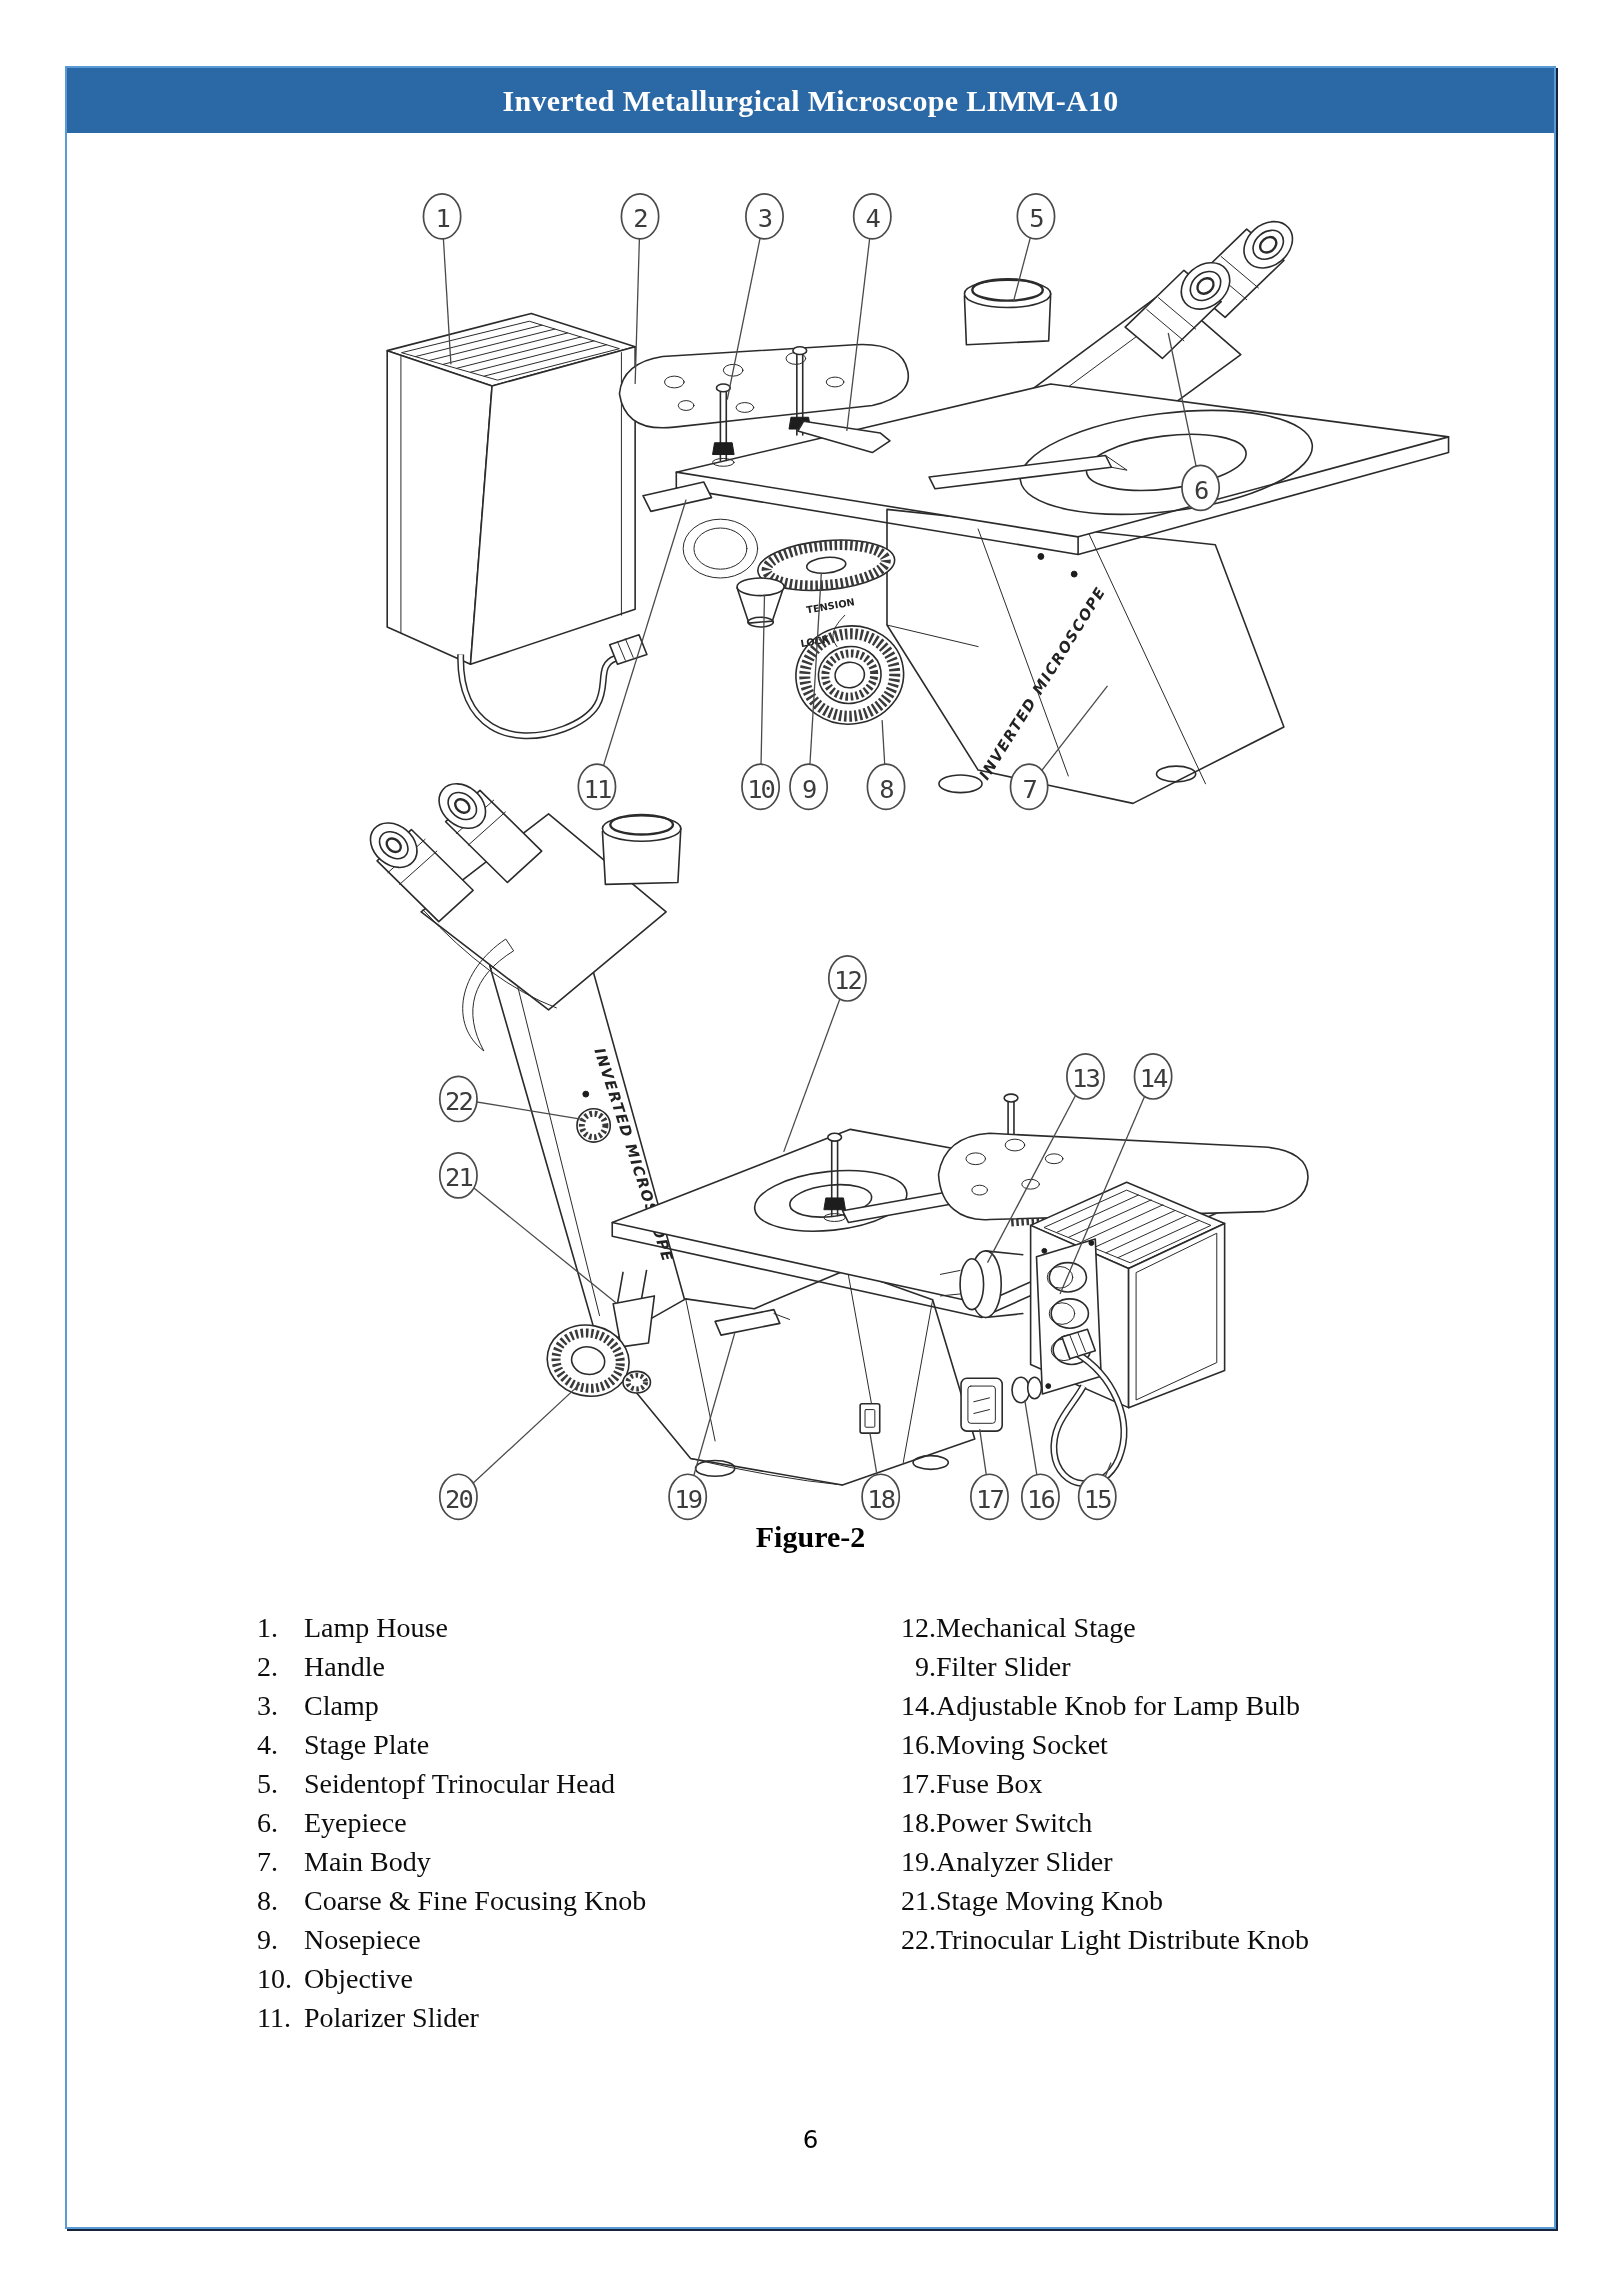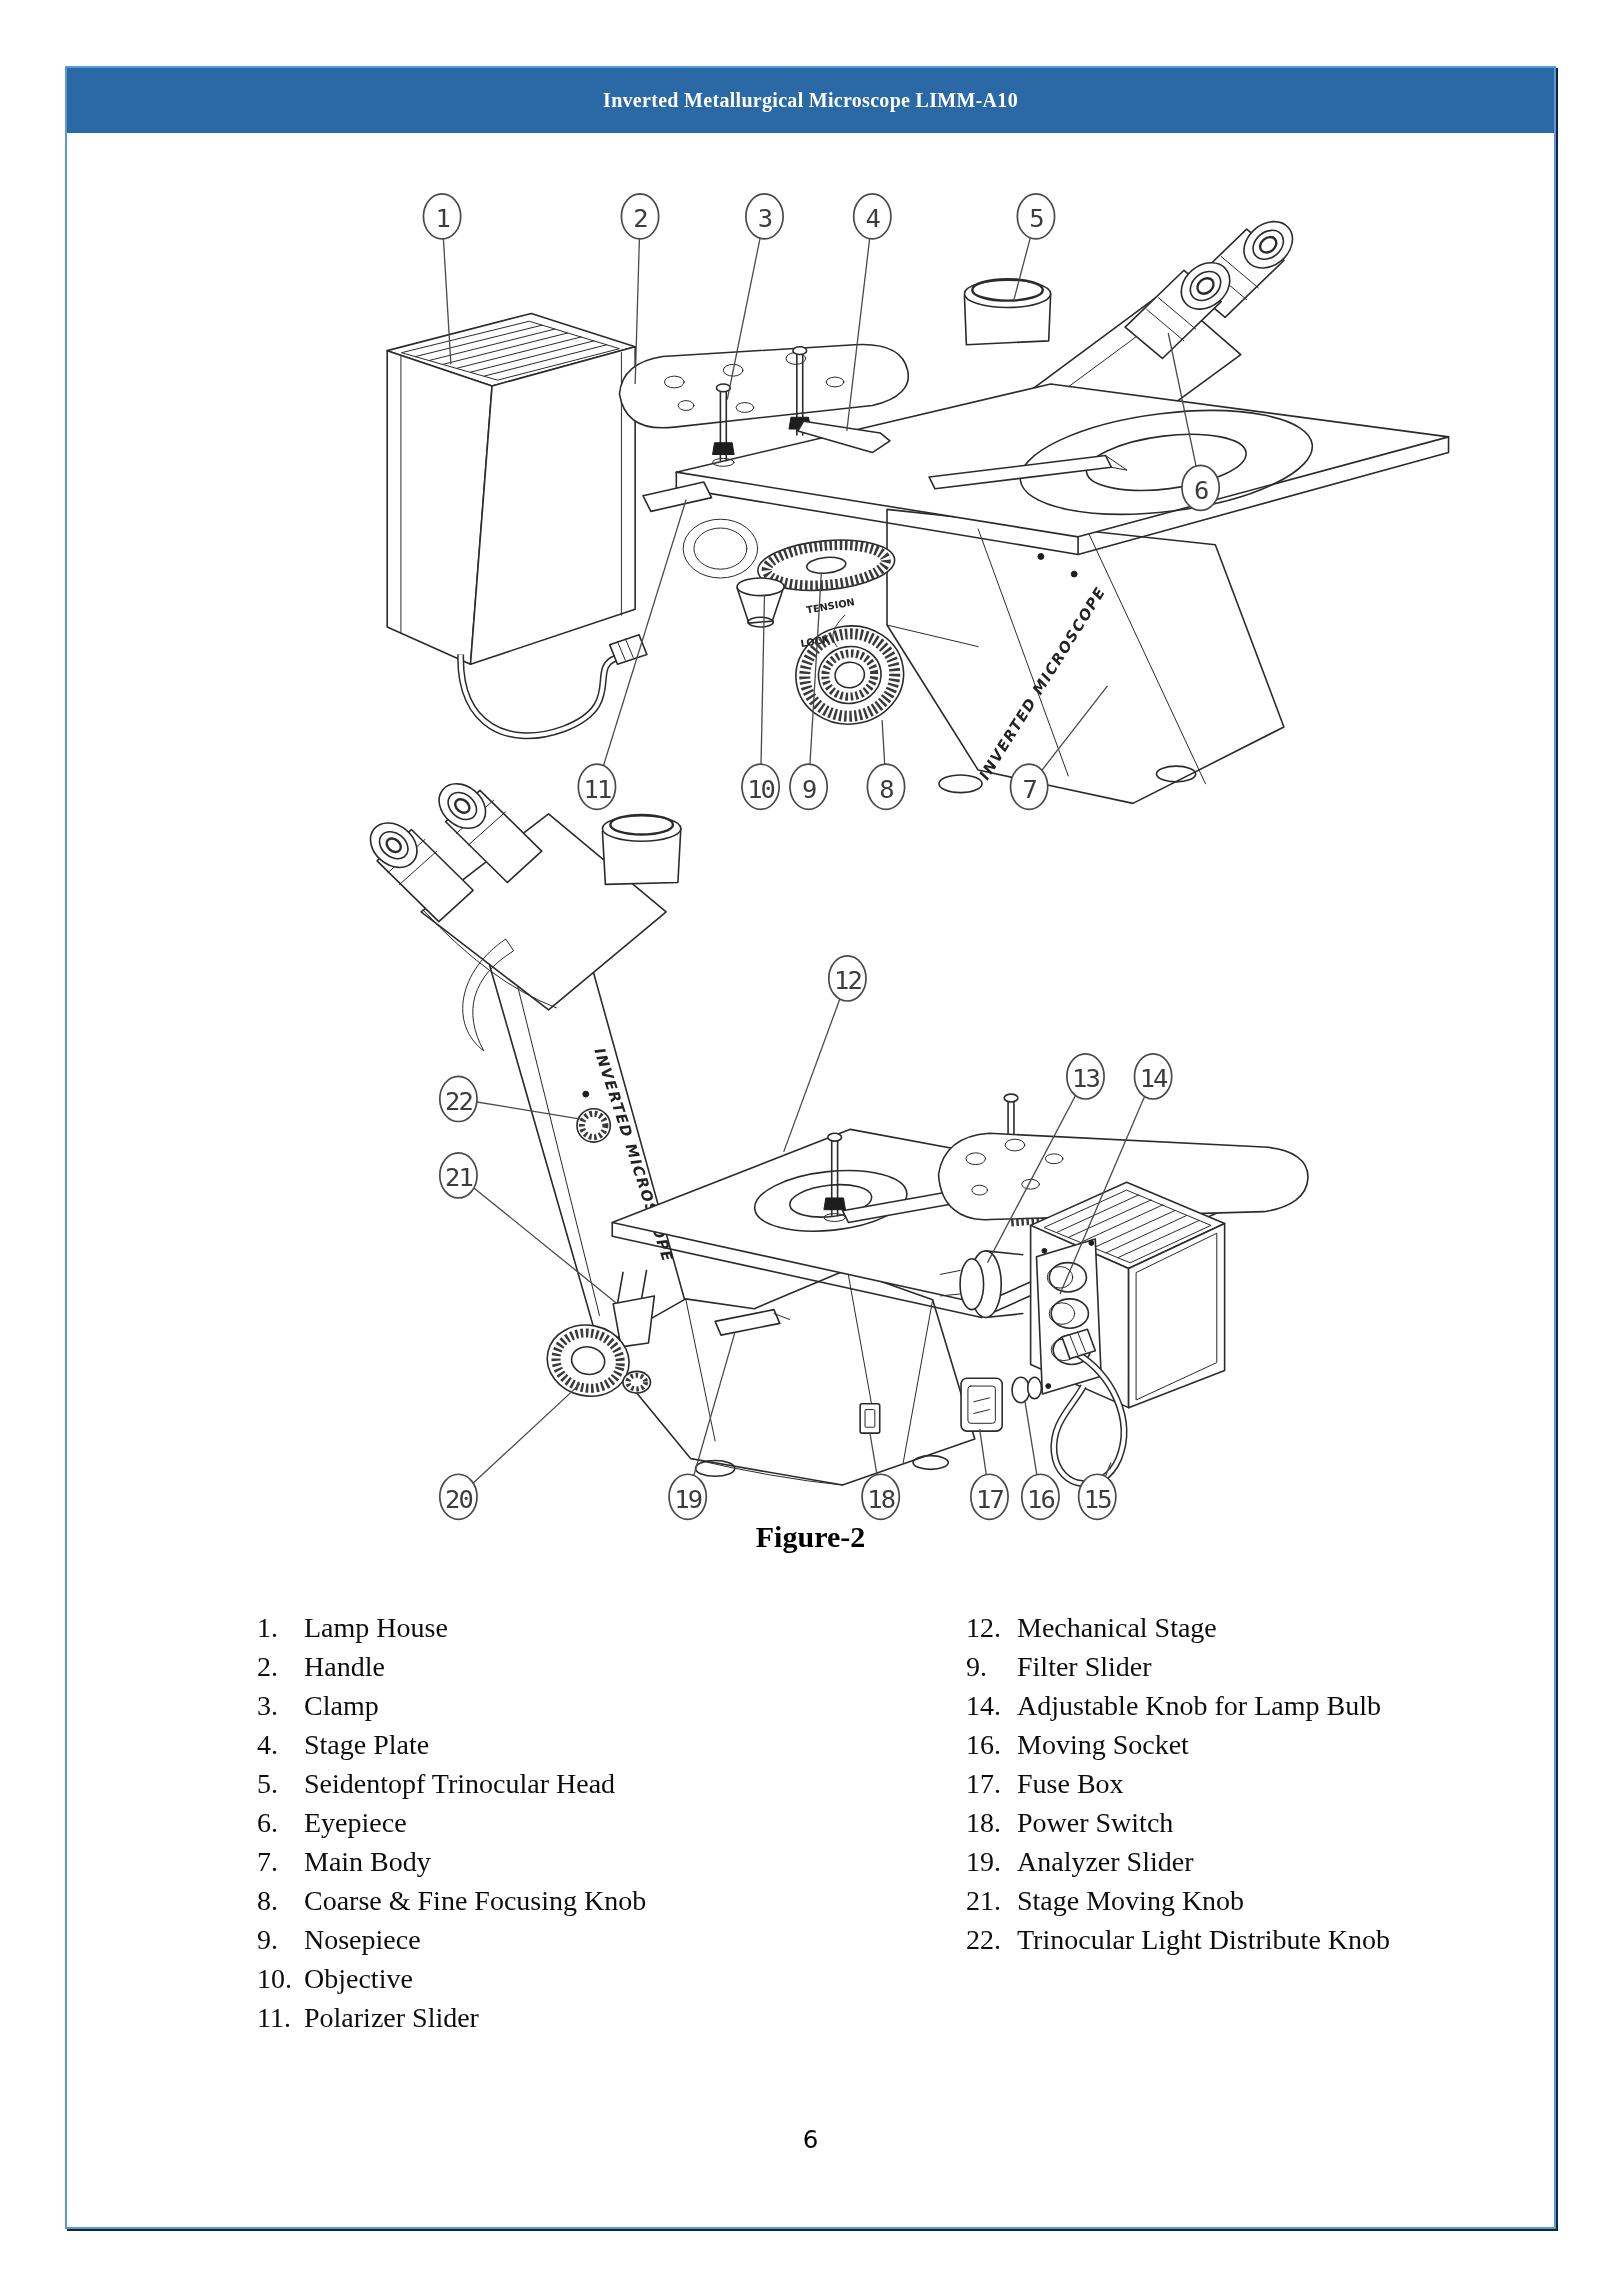--- a/index.html
+++ b/index.html
@@ -16,21 +16,21 @@
     position:absolute;left:65px;top:66px;width:1487px;height:2159px;
     border:2px solid var(--frame-border);
     box-shadow:2px 2px 0 #15233c;
   }
   .header{
     position:absolute;left:67px;top:68px;width:1487px;height:65px;
     background:var(--header-bg);
     display:flex;align-items:center;justify-content:center;
   }
   .header-title{
-    color:#ffffff;font-weight:bold;font-size:20px;letter-spacing:0.3px;
+    color:#ffffff;font-weight:bold;font-size:30px;letter-spacing:0.3px;
     font-family:"Liberation Serif",serif;
   }
   svg.fig{position:absolute;overflow:visible;}
   svg.fig *{vector-effect:non-scaling-stroke;}
   .ln{fill:none;stroke:var(--ink);stroke-width:1.6;stroke-linejoin:round;stroke-linecap:round;}
   .lnw{fill:#ffffff;stroke:var(--ink);stroke-width:1.6;stroke-linejoin:round;}
   .thin{stroke-width:1;}
   .thick{stroke-width:2.4;}
   .dark{fill:#1d1d1d;stroke:#1d1d1d;}
   .knurl{fill:none;stroke:#3a3a3a;stroke-dasharray:2.5 2.6;}
@@ -48,21 +48,21 @@
   }
   .tiny-label{
     font-family:"DejaVu Sans",sans-serif;font-weight:bold;font-size:10px;fill:#222;
   }
   .fig-caption{
     position:absolute;left:0;top:1520px;width:1621px;text-align:center;
     font-size:30px;font-weight:bold;color:#000;
   }
   .parts{position:absolute;top:1608px;font-size:28px;line-height:39px;color:#0d0d0d;}
   .parts-left{left:257px;width:608px;}
-  .parts-right{left:966px;width:627px;}
+  .parts-right{left:885px;width:627px;text-align:right;}
   .parts .row{display:flex;}
   .parts .num{flex:0 0 47px;}
   .parts-right .num{flex-basis:51px;}
   .page-number{
     position:absolute;left:0;top:2125px;width:1621px;text-align:center;
     font-family:"DejaVu Sans",sans-serif;font-size:24.5px;color:#000;
   }
 </style>
 </head>
 <body>

